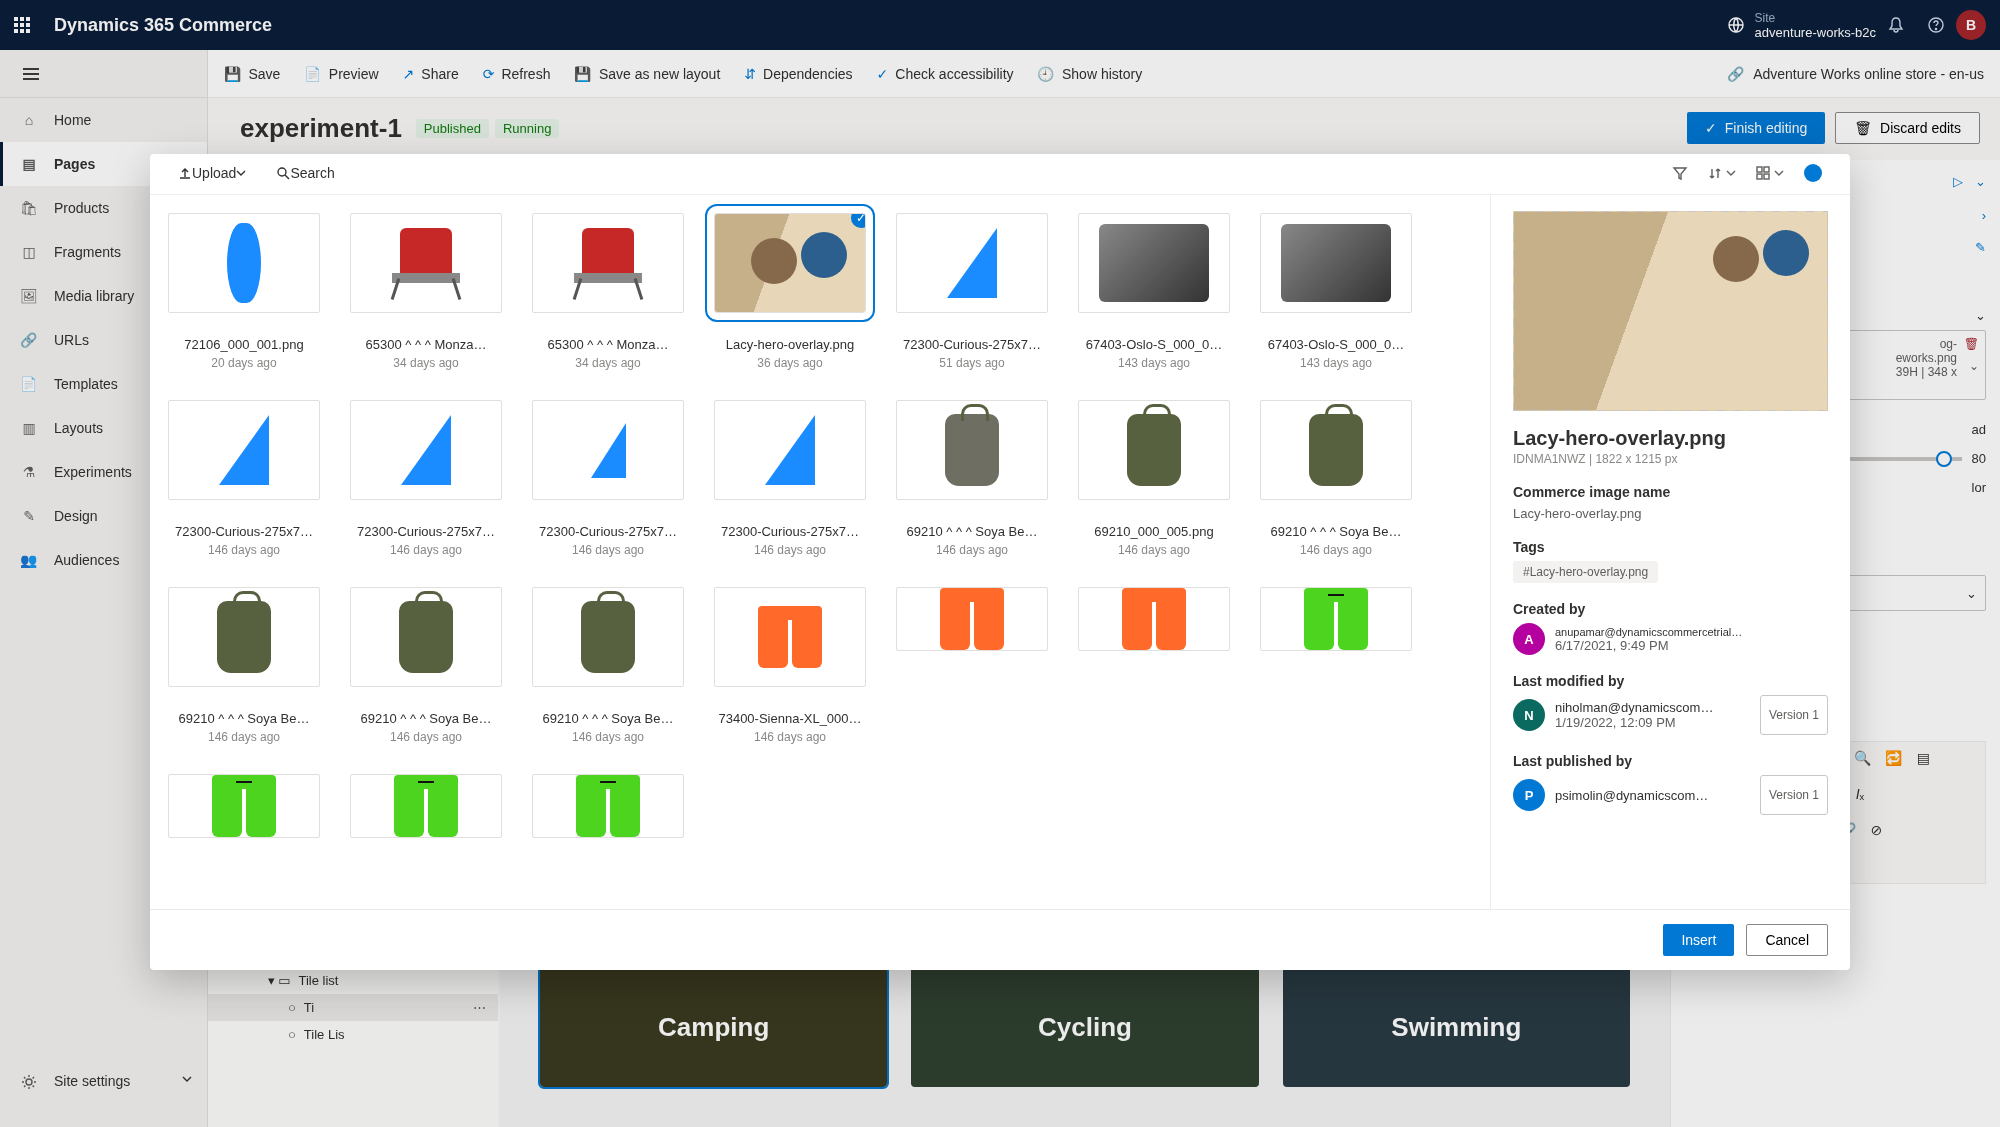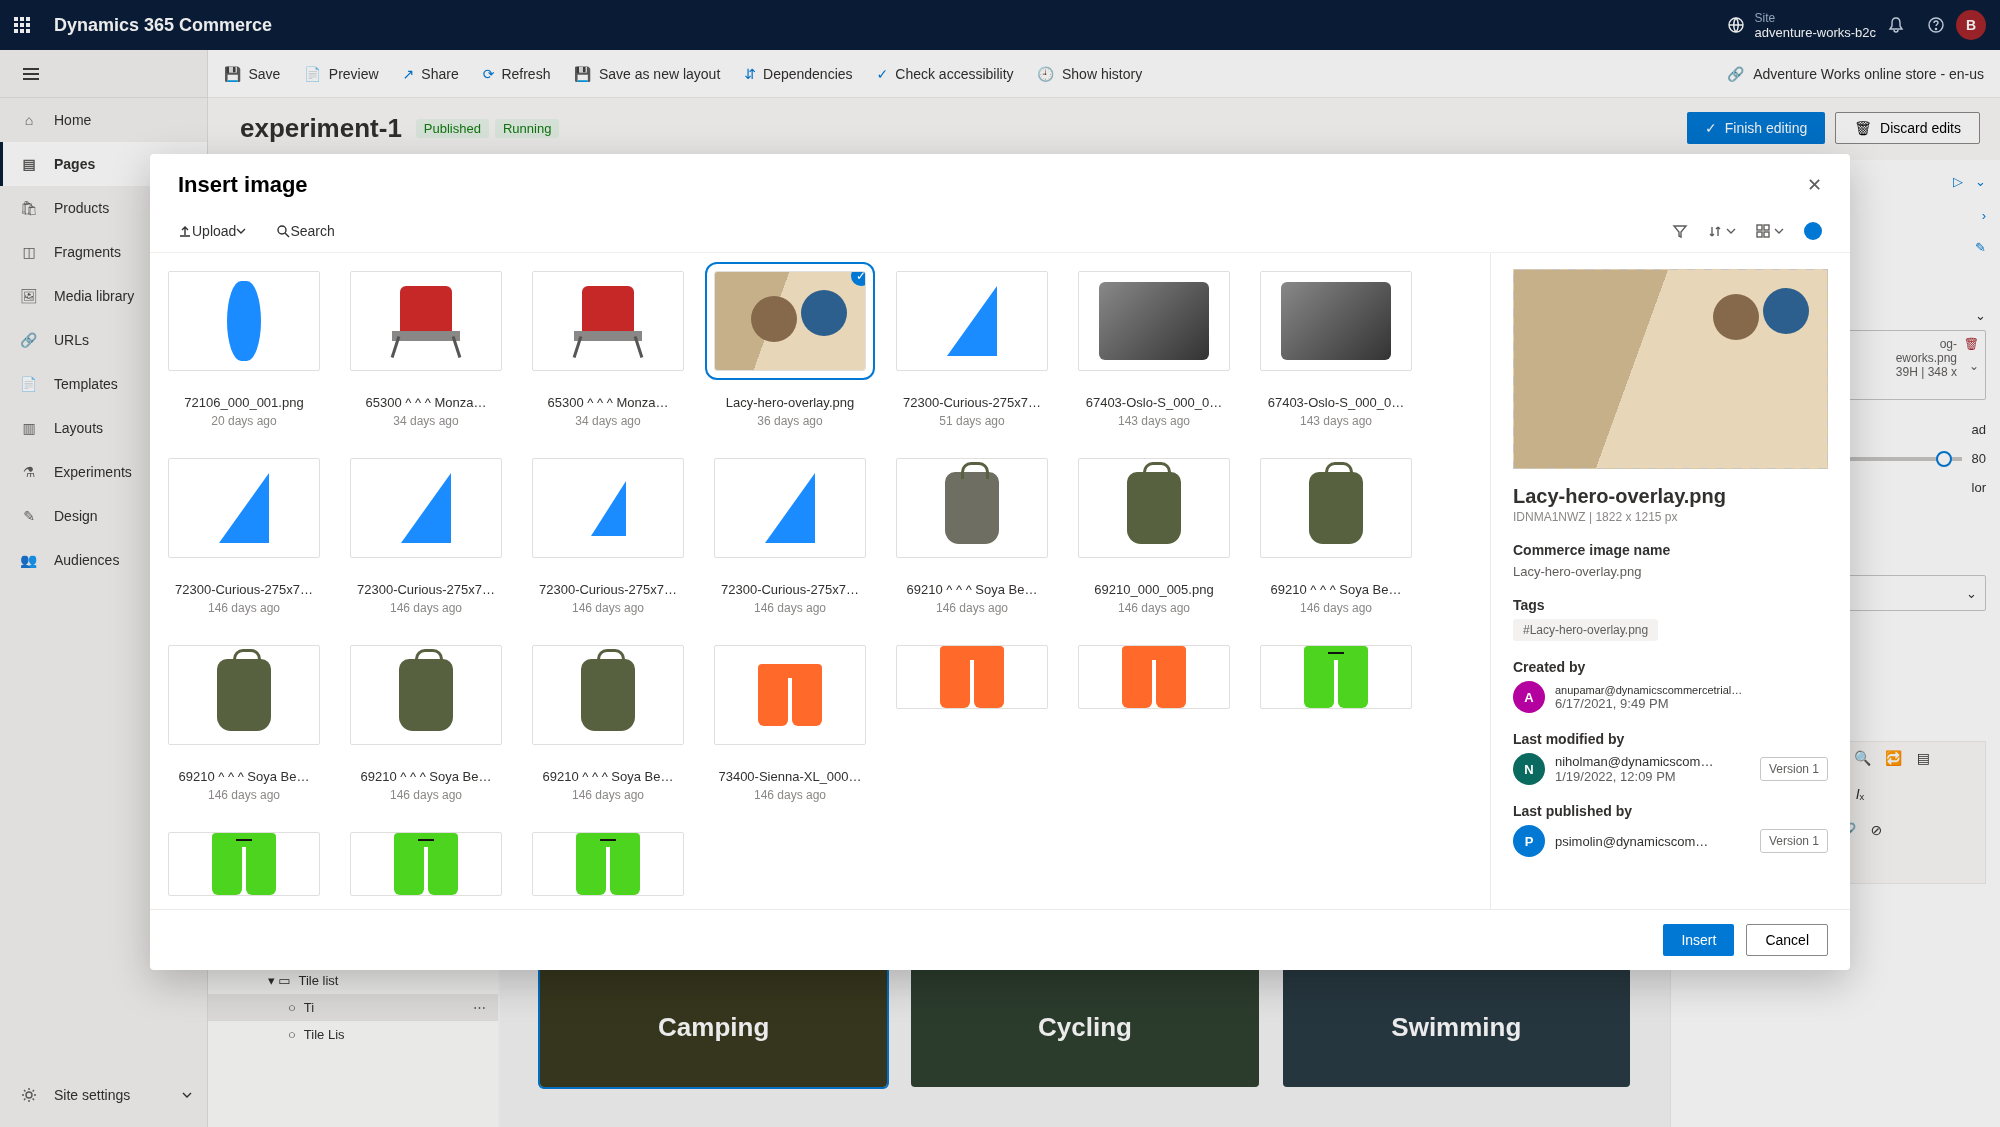--- a/index.html
+++ b/index.html
@@ -16,21 +16,21 @@
 .site-block .val { font-size:13px; }
 .top-header .icon-btn { width:40px; display:flex; align-items:center; justify-content:center; color:#cdd9e8; }
 .avatar { width:30px; height:30px; border-radius:50%; background:#a4262c; display:flex; align-items:center; justify-content:center; font-size:14px; font-weight:600; }
 
 
 .left-rail { position:absolute; top:50px; left:0; width:208px; bottom:0; background:#f3f2f1; border-right:1px solid #e1dfdd; }
 .hamburger-row { height:48px; display:flex; align-items:center; padding-left:22px; border-bottom:1px solid #e1dfdd; }
 .nav-item { height:44px; display:flex; align-items:center; padding-left:20px; gap:16px; font-size:14px; color:#323130; cursor:pointer; }
 .nav-item.active { background:#fff; font-weight:600; border-left:3px solid #0b1f3a; padding-left:17px; }
 .nav-icon { width:18px; height:18px; display:inline-flex; align-items:center; justify-content:center; color:#605e5c; }
-.site-settings { position:absolute; bottom:10px; left:0; right:0; display:flex; align-items:center; padding-left:20px; gap:16px; font-size:14px; color:#323130; height:44px; }
+.site-settings { position:absolute; bottom:10px; left:0; right:0; display:flex; align-items:flex-start; padding-left:20px; gap:16px; font-size:14px; color:#323130; height:44px; }
 
 
 .command-bar { position:absolute; top:50px; left:208px; right:0; height:48px; background:#fff; border-bottom:1px solid #edebe9; display:flex; align-items:center; padding:0 16px; gap:24px; font-size:14px; color:#323130; }
 .cmd { display:flex; align-items:center; gap:7px; cursor:pointer; }
 .cmd .ic { color:#0078d4; }
 .command-bar .spacer { flex:1; }
 .store-link { display:flex; align-items:center; gap:8px; color:#323130; }
 
 
 .page-title-row { position:absolute; top:98px; left:240px; right:20px; height:60px; display:flex; align-items:center; }
@@ -75,21 +75,21 @@
 
 .detail { width:360px; border-left:1px solid #edebe9; padding:16px 22px; overflow:auto; font-size:14px; color:#323130; }
 .detail .preview { width:100%; height:200px; border:1px dashed #c8c6c4; border-image:repeating-linear-gradient(45deg,#c8c6c4 0 6px,transparent 6px 12px) 1; margin-bottom:16px; background:linear-gradient(120deg,#d9c4a1,#e6d5b6); display:flex; align-items:center; justify-content:center; overflow:hidden; }
 .detail h3 { font-size:20px; font-weight:600; margin-bottom:2px; }
 .detail .dims { font-size:12px; color:#8a8886; margin-bottom:18px; }
 .detail .lbl { font-weight:600; margin-top:18px; margin-bottom:6px; }
 .detail .val { color:#605e5c; font-size:13px; }
 .tag-chip { display:inline-block; background:#f3f2f1; padding:4px 10px; border-radius:3px; font-size:12px; color:#605e5c;text-align:center; }
 .user-row { display:flex; align-items:center; gap:10px; margin-top:6px; }
 .user-av { width:32px; height:32px; border-radius:50%; display:flex; align-items:center; justify-content:center; color:#fff; font-size:13px; font-weight:600; }
-.ver-pill { margin-left:auto; border:1px solid #c8c6c4; border-radius:3px; font-size:12px; padding:4px 8px; color:#605e5c; }
+.ver-pill { margin-left:auto; border:1px solid #c8c6c4; border-radius:3px; font-size:12px; padding:12px 8px; color:#605e5c; }
 
 .modal-footer { border-top:1px solid #edebe9; padding:14px 22px; display:flex; justify-content:flex-end; gap:12px; }
 
 
 .svgico { stroke:currentColor; fill:none; stroke-width:1.4; }
 
 
 .surf { width:34px; height:80px; background:#1a8cff; border-radius:50%/60%; }
 .sail { width:0; height:0; border-left:50px solid transparent; border-bottom:70px solid #1a8cff; position:relative; }
 .sail.sm { border-left-width:35px; border-bottom-width:55px; }
@@ -372,24 +372,20 @@
     <span style="width:100%"></span>
     <span><span>Format</span> ▾</span>
     <span>|</span>
     <span>⛶</span>
     <span>🖼</span>
   </div>
 </div>
 
 <div class="overlay"></div>
 <div class="modal">
-  <div class="modal-header">
-    <div class="modal-title">Insert image</div>
-    <div class="modal-close">✕</div>
-  </div>
   <div class="modal-toolbar">
     <div class="left">
       <div class="tb-item">
         <svg width="14" height="14" class="svgico">
             <path d="M7 11V3M4 6l3-3 3 3M2 12h10"></path>
           </svg>
         <span>Upload</span>
         <svg width="10" height="10" class="svgico">
             <path d="M1 3l4 4 4-4"></path>
           </svg>

